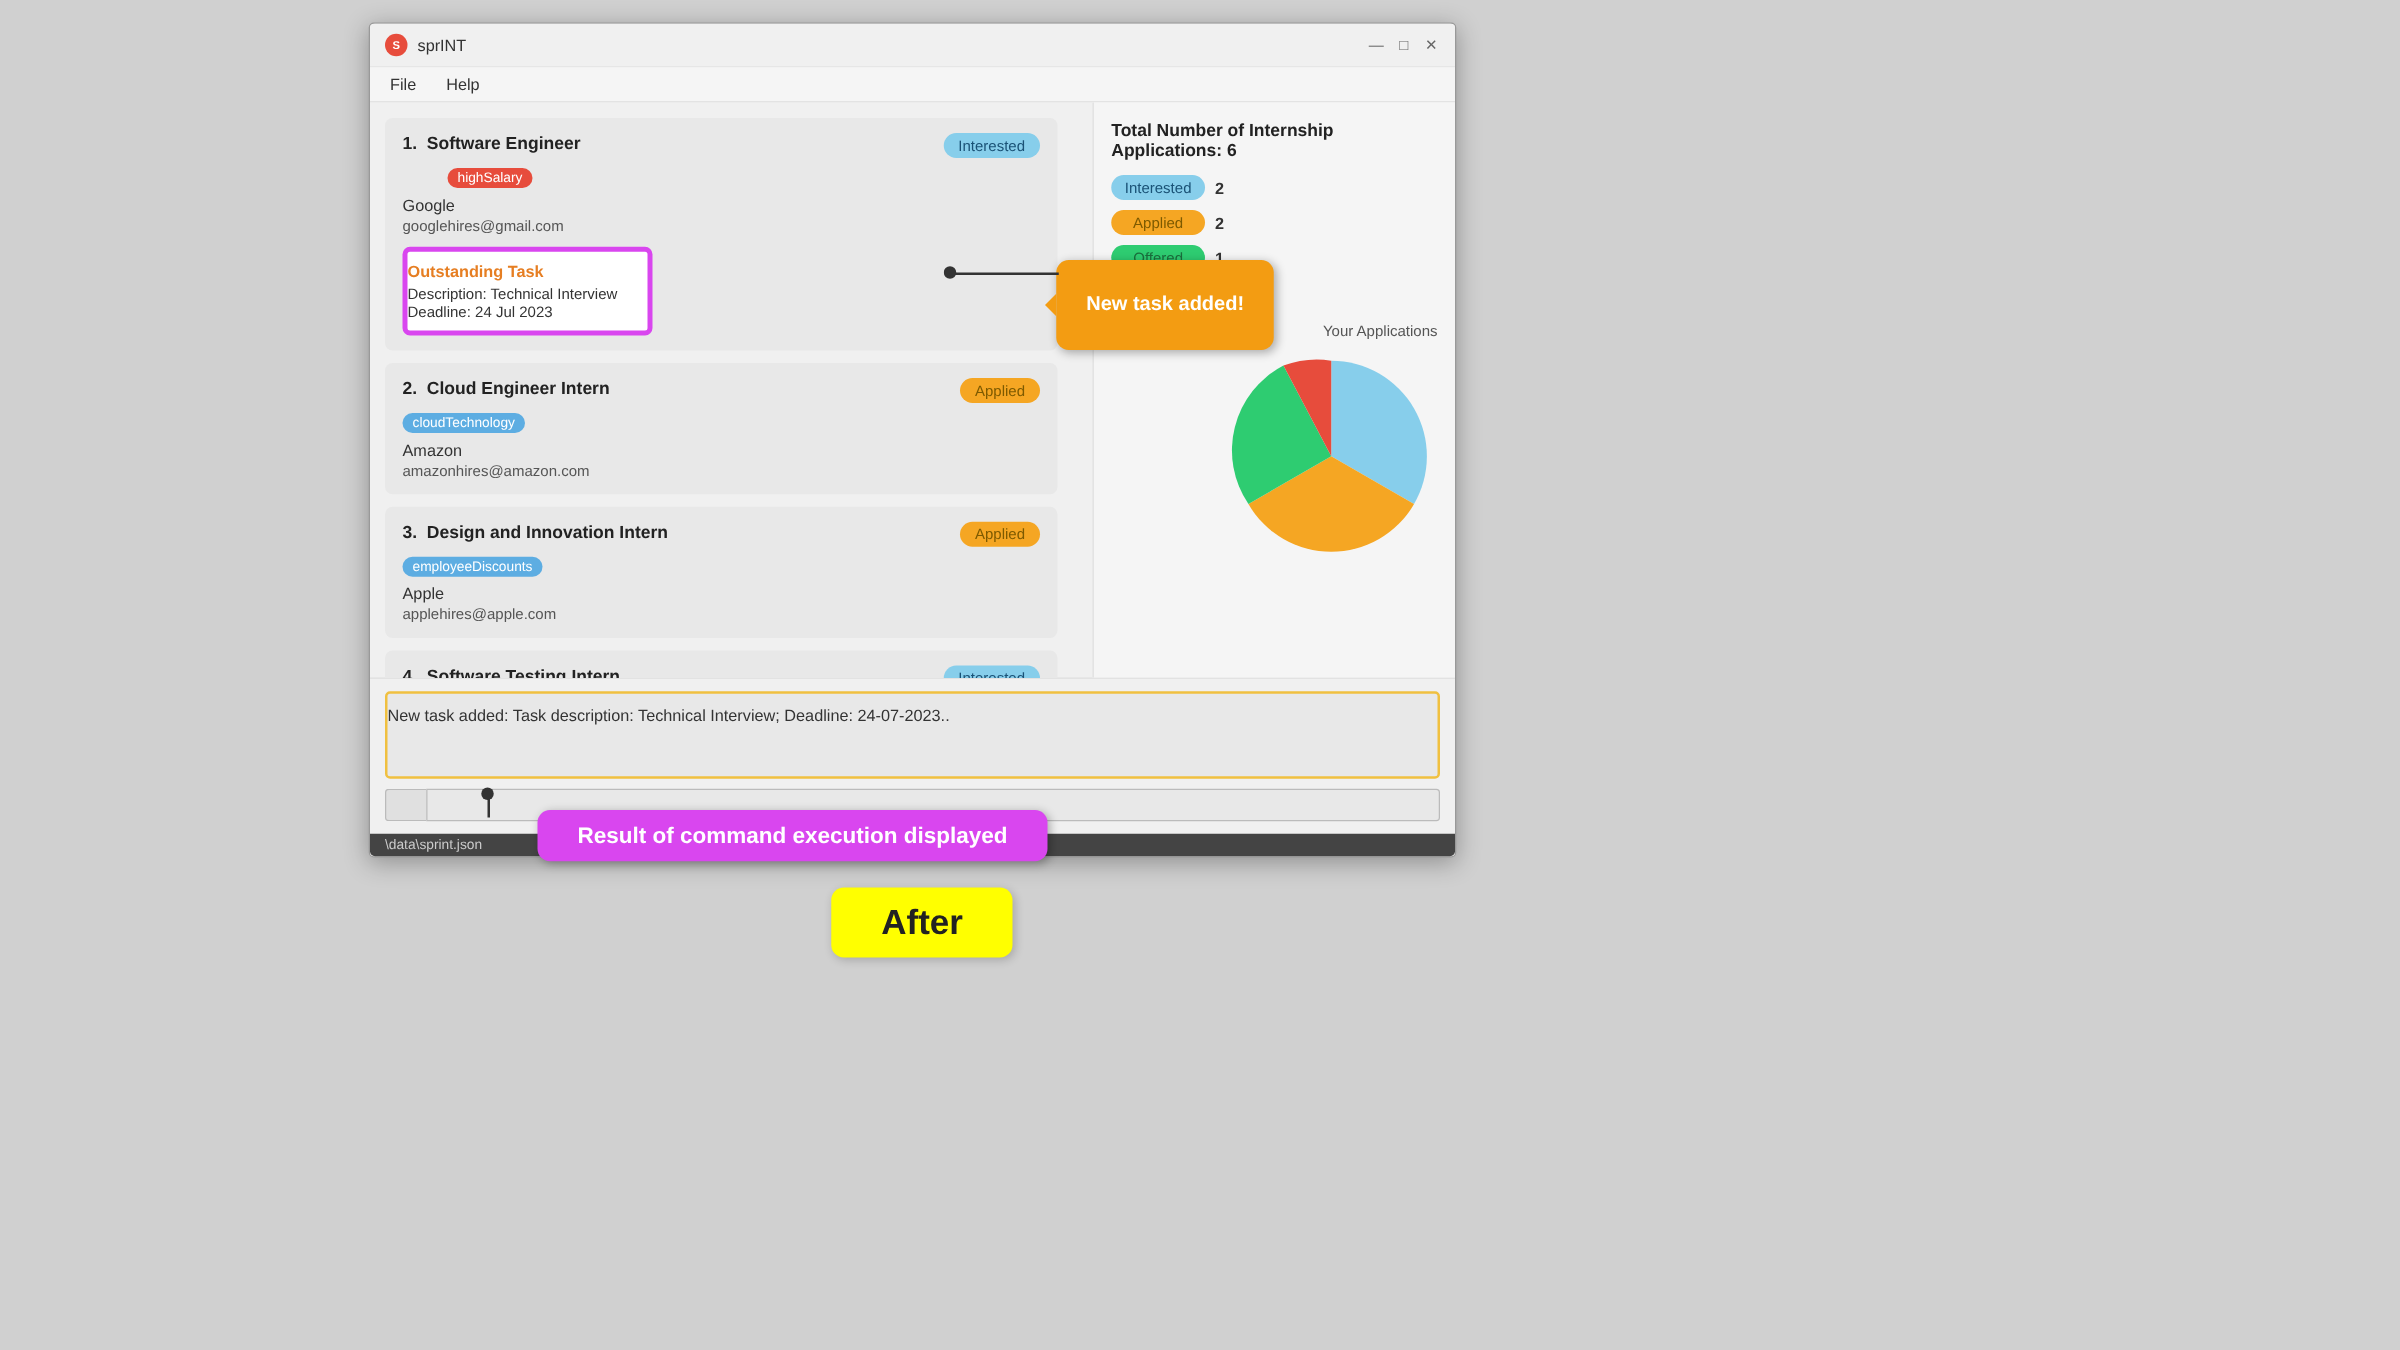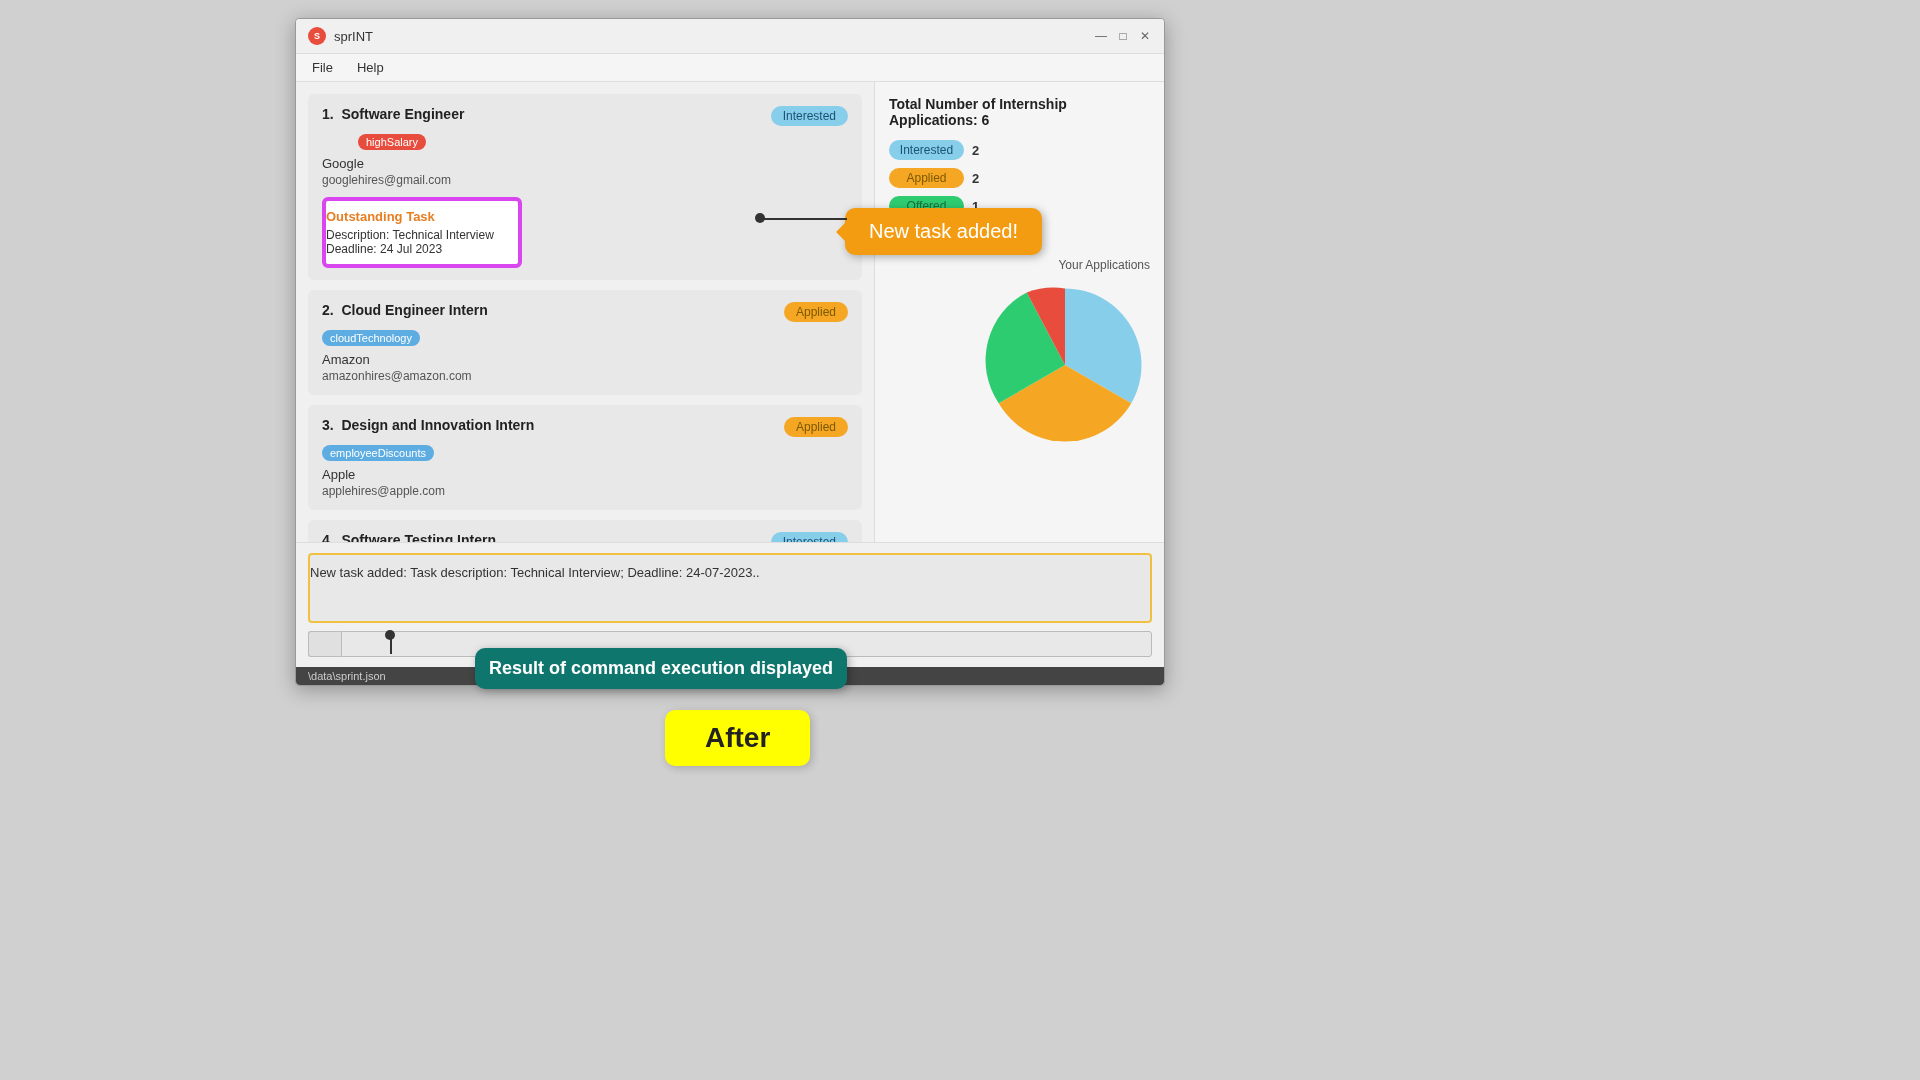--- a/index.html
+++ b/index.html
@@ -87,21 +87,21 @@
     }
     .menu-item {
       font-size: 13px;
       color: #333;
       cursor: pointer;
       padding: 2px 4px;
     }
     .main-content {
       display: flex;
       background: #f0f0f0;
-      gap: 0;
+      gap: 16px;
     }
     .left-panel {
       flex: 1;
       padding: 12px;
       display: flex;
       flex-direction: column;
       gap: 10px;
       overflow-y: auto;
       max-height: 460px;
     }
@@ -404,48 +404,47 @@
 
     <div class="statusbar">
       <span>\data\sprint.json</span>
     </div>
   </div>
 
   <div style="position:absolute;top:208px;left:845px;">
     <div style="
       background:#f39c12;
       color:white;
-      font-size:20px;
-      font-weight:400;
-      padding:12px 24px;
+      font-size:16px;
+      font-weight:700;
+      padding:27px 24px;
       border-radius:10px;
       box-shadow:2px 2px 8px rgba(0,0,0,0.3);
       white-space:nowrap;
       position:relative;
     ">
       <span>New task added!</span>
       
       <div style="position:absolute;left:-18px;top:50%;transform:translateY(-50%);width:0;height:0;border:9px solid transparent;border-right-color:#f39c12;"></div>
     </div>
   </div>
 
   <div style="position:absolute;top:218px;left:757px;width:90px;height:2px;background:#333;"></div>
   <div style="position:absolute;top:213px;left:755px;width:10px;height:10px;background:#333;border-radius:50%;"></div>
 
   <div style="position:absolute;top:648px;left:430px;">
     <div style="
-      background:#0f766e;
+      background:#d946ef;
       color:white;
       font-size:18px;
       font-weight:700;
-      padding:10px 14px;
+      padding:10px 32px;
       border-radius:10px;
       box-shadow:2px 2px 8px rgba(0,0,0,0.3);
       white-space:nowrap;
-      margin-left:45px;
     ">
       <span>Result of command execution displayed</span>
     </div>
   </div>
 
   <div style="position:absolute;top:632px;left:390px;width:2px;height:22px;background:#333;"></div>
   <div style="position:absolute;top:630px;left:385px;width:10px;height:10px;background:#333;border-radius:50%;"></div>
 
   <div style="
     position:absolute;

